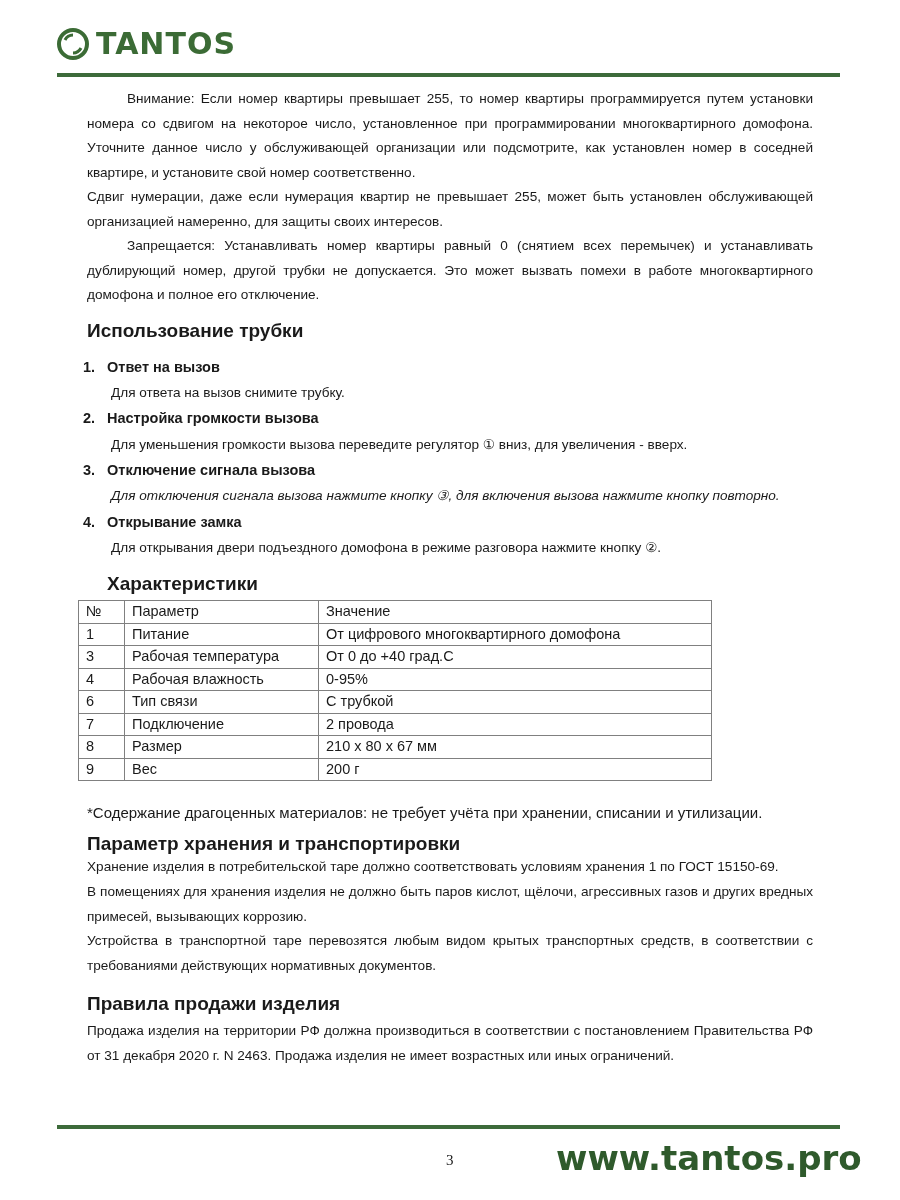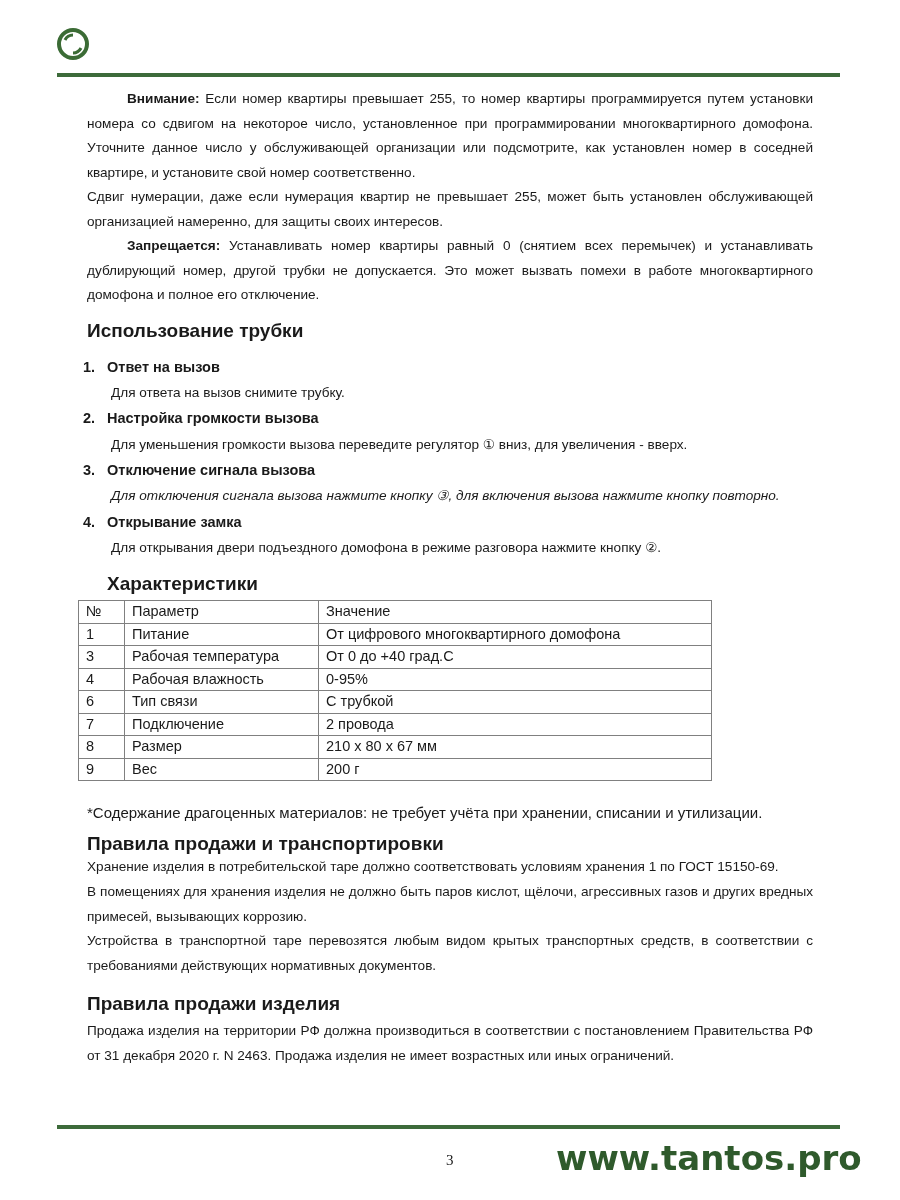--- a/index.html
+++ b/index.html
@@ -5,21 +5,21 @@
   html, body { margin:0; padding:0; background:#ffffff; }
   body { width:900px; height:1200px; position:relative; overflow:hidden;
          font-family:"Liberation Sans", sans-serif; color:#1a1a1a; }
   .abs { position:absolute; }
   .logo { left:56px; top:24px; height:40px; display:flex; align-items:center; }
   .logo svg { display:block; }
   .logo-text { font-family:"DejaVu Sans", sans-serif; font-weight:bold; font-size:30px;
                color:#3b6b35; letter-spacing:1px; margin-left:6px; line-height:40px; }
   .rule { background:#3d6b3a; height:4px; }
   .para { left:87px; width:726px; font-size:13.6px; line-height:24.7px; text-align:justify; margin:0; }
-  .para b { font-weight:bold;padding-left:40px; }
+  .para b { font-weight:normal;padding-left:40px; }
   .h2 { left:87px; font-size:19px; font-weight:bold; margin:0; line-height:26px; }
   .item-title { left:83px; font-size:14.5px; font-weight:bold; line-height:20px; }
   .item-title .num { display:inline-block; width:24px; }
   .item-body { left:111px; font-size:13.6px; line-height:20px; }
   table.spec { position:absolute; left:78px; top:600px; width:634px; border-collapse:collapse;
                font-size:14.5px; }
   table.spec td { border:1.5px solid #808080; height:21.5px; padding:0 0 0 7px; line-height:21px; }
   table.spec td.c1 { width:38px; }
   table.spec td.c2 { width:186px; }
   .note { left:87px; font-size:15px; line-height:20px; }
@@ -30,20 +30,21 @@
 </head>
 <body>
 
 <div class="abs logo">
   <svg width="34" height="34" viewBox="0 0 34 34">
     <circle cx="17" cy="17" r="14" fill="none" stroke="#3b6b35" stroke-width="4"></circle>
     <path d="M9 13 A9 9 0 0 1 17 8" fill="none" stroke="#3b6b35" stroke-width="3"></path>
     <path d="M25 21 A9 9 0 0 1 17 26" fill="none" stroke="#3b6b35" stroke-width="3"></path>
     <rect x="14" y="14" width="6" height="6" fill="#fff"></rect>
   </svg>
+  <span class="logo-text">TANTOS</span>
 </div>
 <div class="abs rule" style="left:57px; top:73px; width:783px;"></div>
 
 <p class="abs para" style="top:87px;"><b>Внимание:</b><span> Если номер квартиры превышает 255, то номер квартиры программируется путем установки номера со сдвигом на некоторое число, установленное при программировании многоквартирного домофона. Уточните данное число у обслуживающей организации или подсмотрите, как установлен номер в соседней квартире, и установите свой номер соответственно.</span></p>
 <p class="abs para" style="top:185px;">Сдвиг нумерации, даже если нумерация квартир не превышает 255, может быть установлен обслуживающей организацией намеренно, для защиты своих интересов.</p>
 <p class="abs para" style="top:234px;"><b>Запрещается:</b><span> Устанавливать номер квартиры равный 0 (снятием всех перемычек) и устанавливать дублирующий номер, другой трубки не допускается. Это может вызвать помехи в работе многоквартирного домофона и полное его отключение.</span></p>
 
 <h2 class="abs h2" style="top:318px;">Использование трубки</h2>
 
 <div class="abs item-title" style="top:357px;"><span class="num">1.</span><span>Ответ на вызов</span></div>
@@ -98,21 +99,21 @@
   </tr>
   <tr>
     <td class="c1">9</td>
     <td class="c2">Вес</td>
     <td>200 г</td>
   </tr>
 </tbody>
   </table>
 <div class="abs note" style="top:803px;">*Содержание драгоценных материалов: не требует учёта при хранении, списании и утилизации.</div>
 
-<h2 class="abs h2" style="top:831px;">Правила продажи и транспортировки</h2>
+<h2 class="abs h2" style="top:831px;">Параметр хранения и транспортировки</h2>
 <p class="abs para" style="top:855px;">Хранение изделия в потребительской таре должно соответствовать условиям хранения 1 по ГОСТ 15150-69.</p>
 <p class="abs para" style="top:880px;">В помещениях для хранения изделия не должно быть паров кислот, щёлочи, агрессивных газов и других вредных примесей, вызывающих коррозию.</p>
 <p class="abs para" style="top:929px;">Устройства в транспортной таре перевозятся любым видом крытых транспортных средств, в соответствии с требованиями действующих нормативных документов.</p>
 
 <h2 class="abs h2" style="top:991px;">Правила продажи изделия</h2>
 <p class="abs para" style="top:1019px;">Продажа изделия на территории РФ должна производиться в соответствии с постановлением Правительства РФ от 31 декабря 2020 г. N 2463. Продажа изделия не имеет возрастных или иных ограничений.</p>
 
 <div class="abs rule" style="left:57px; top:1125px; width:783px;"></div>
 <div class="abs pagenum">3</div>
 <div class="abs site">www.tantos.pro</div>

